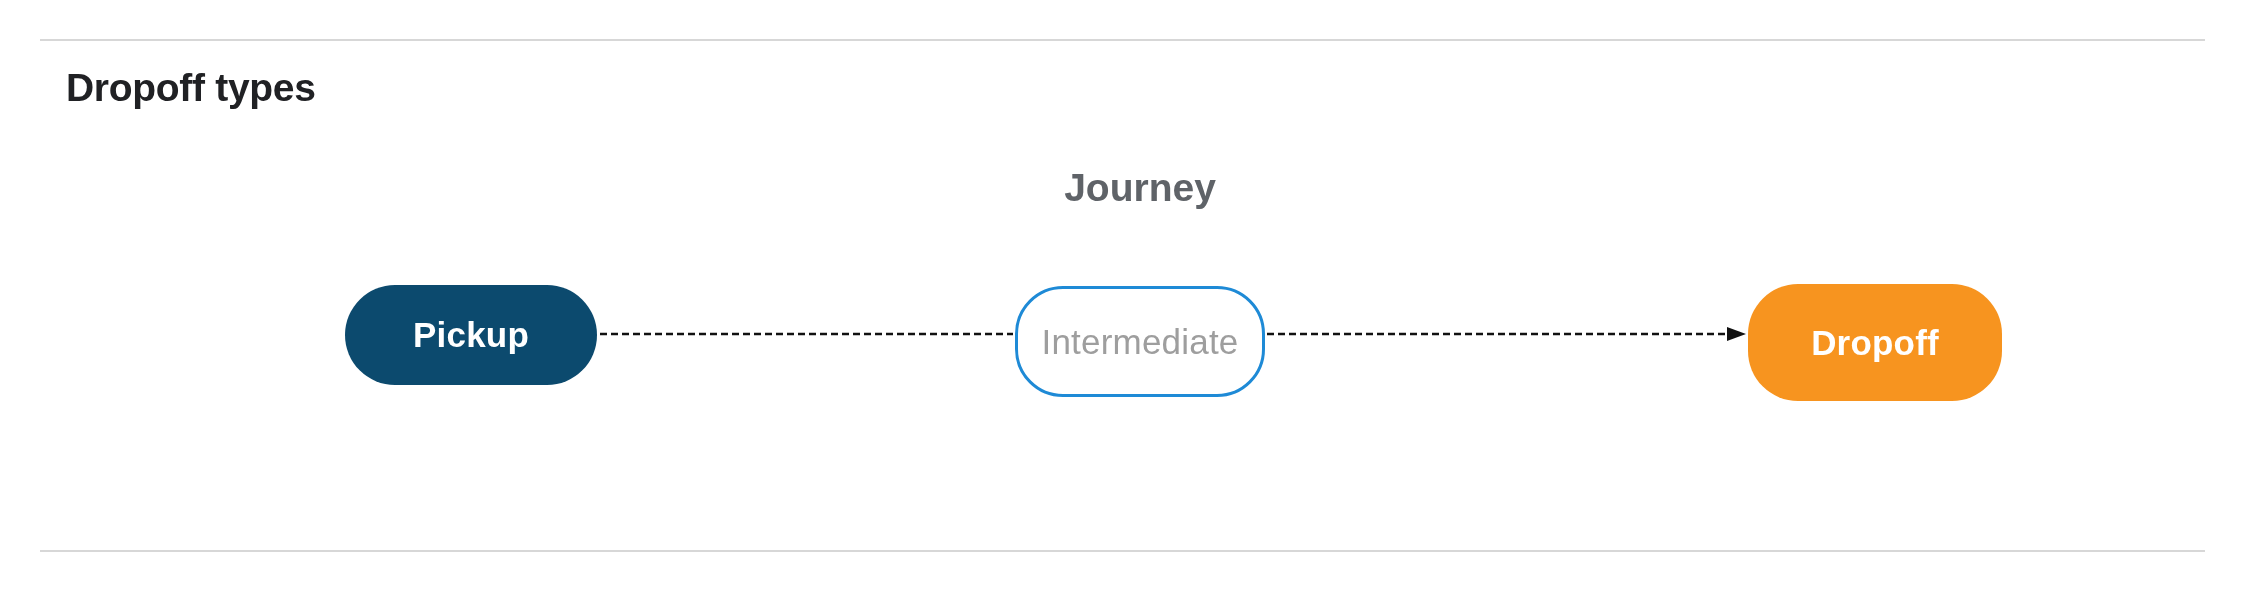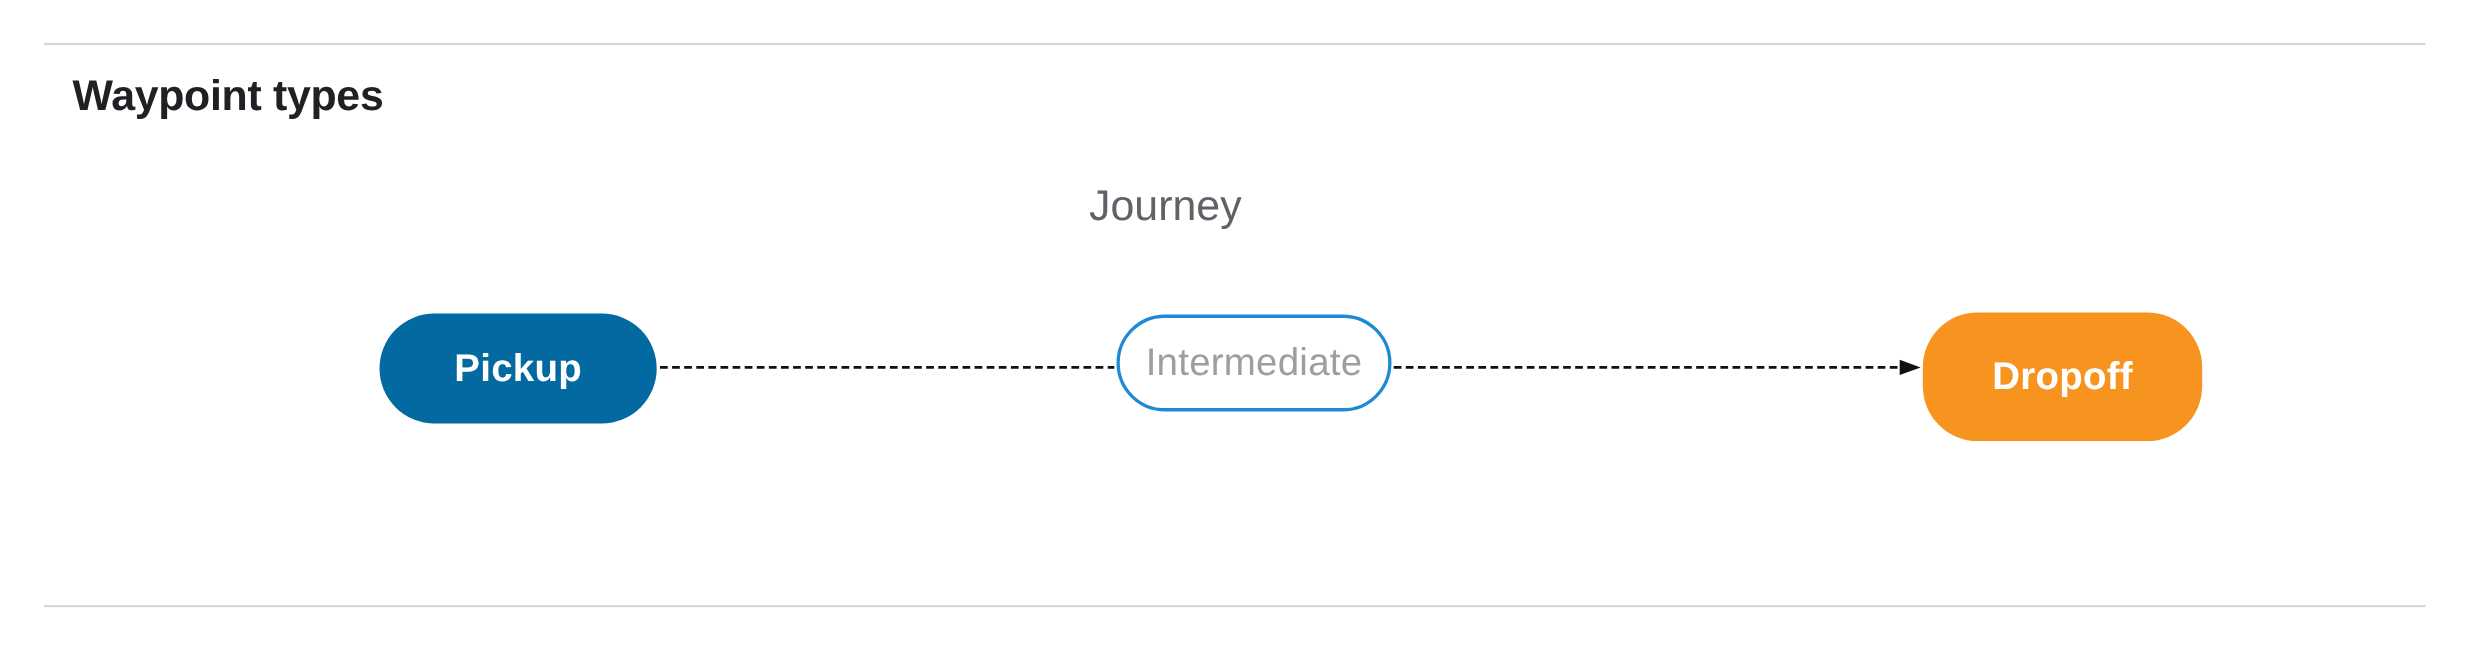--- a/index.html
+++ b/index.html
@@ -28,22 +28,23 @@
     font-size: 39px;
     font-weight: 700;
     letter-spacing: -0.3px;
     color: #202124;
   }
   .journey-label {
     position: absolute;
     left: 990px;
     top: 166px;
     width: 300px;
+    text-align: center;
     font-size: 39px;
-    font-weight: 400;
+    font-weight: 700;
     color: #5F6368;
   }
   .edges-svg {
     position: absolute;
     left: 0; top: 0;
     width: 2245px;
     height: 592px;
     pointer-events: none;
   }
   .node {
@@ -57,41 +58,41 @@
   }
   .node-terminal {
     font-weight: 700;
     border-radius: 50px;
   }
   .node-via {
     font-weight: 500;
     border-radius: 48px;
   }
   .node-pickup   { left: 345px;  top: 285px; width: 252px; height: 100px; }
-  .node-intermediate { left: 1015px; top: 286px; width: 250px; height: 88px; }
+  .node-intermediate { left: 1015px; top: 286px; width: 250px; height: 111px; }
   .node-dropoff  { left: 1748px; top: 284px; width: 254px; height: 117px; }
 </style>
 </head>
 <body>
 
 <div class="screen">
 
   <div class="rule rule-top"></div>
 
-  <h2 class="page-title">Waypoint types</h2>
+  <h2 class="page-title">Dropoff types</h2>
 
   <div class="journey-label" style="color: rgb(95, 99, 104);">Journey</div>
 
   <svg class="edges-svg" viewBox="0 0 2245 592" xmlns="http://www.w3.org/2000/svg">
     <line x1="600" y1="334" x2="1013" y2="334" stroke-width="2.5" stroke-dasharray="7 4" stroke="#111111"></line>
     <line x1="1267" y1="334" x2="1727" y2="334" stroke-width="2.5" stroke-dasharray="7 4" stroke="#111111"></line>
     <polygon points="1746,334 1727,327 1727,341" fill="#111111"></polygon>
   </svg>
 
-  <div class="node node-terminal node-pickup" style="background: #0369a1; color: rgb(255, 255, 255); text-align: right;">
+  <div class="node node-terminal node-pickup" style="background: #0c4a6e; color: rgb(255, 255, 255); text-align: right;">
     <span>Pickup</span>
   </div>
 
   <div class="node node-via node-intermediate" style="background: rgb(255, 255, 255); color: rgb(158, 158, 158); border: 3px solid rgb(30, 138, 214);">
     <span>Intermediate</span>
   </div>
 
   <div class="node node-terminal node-dropoff" style="background: rgb(247, 148, 31); color: rgb(255, 255, 255);">
     <span>Dropoff</span>
   </div>

